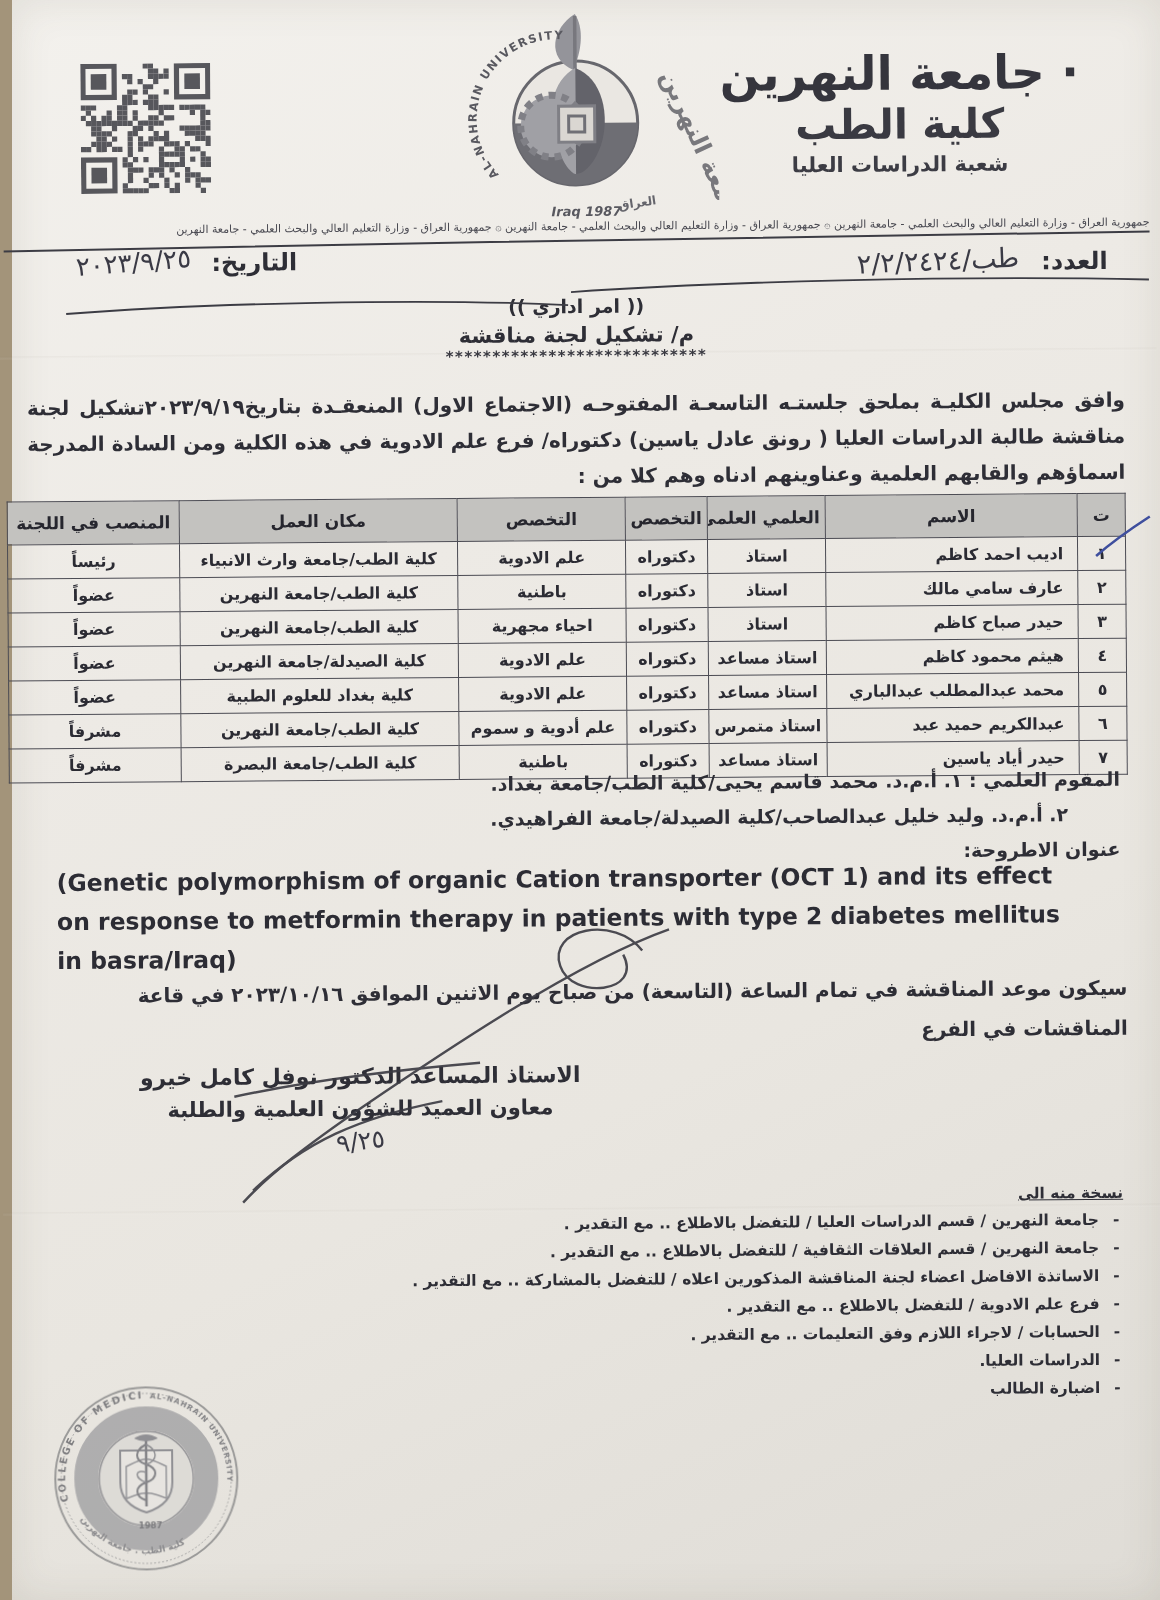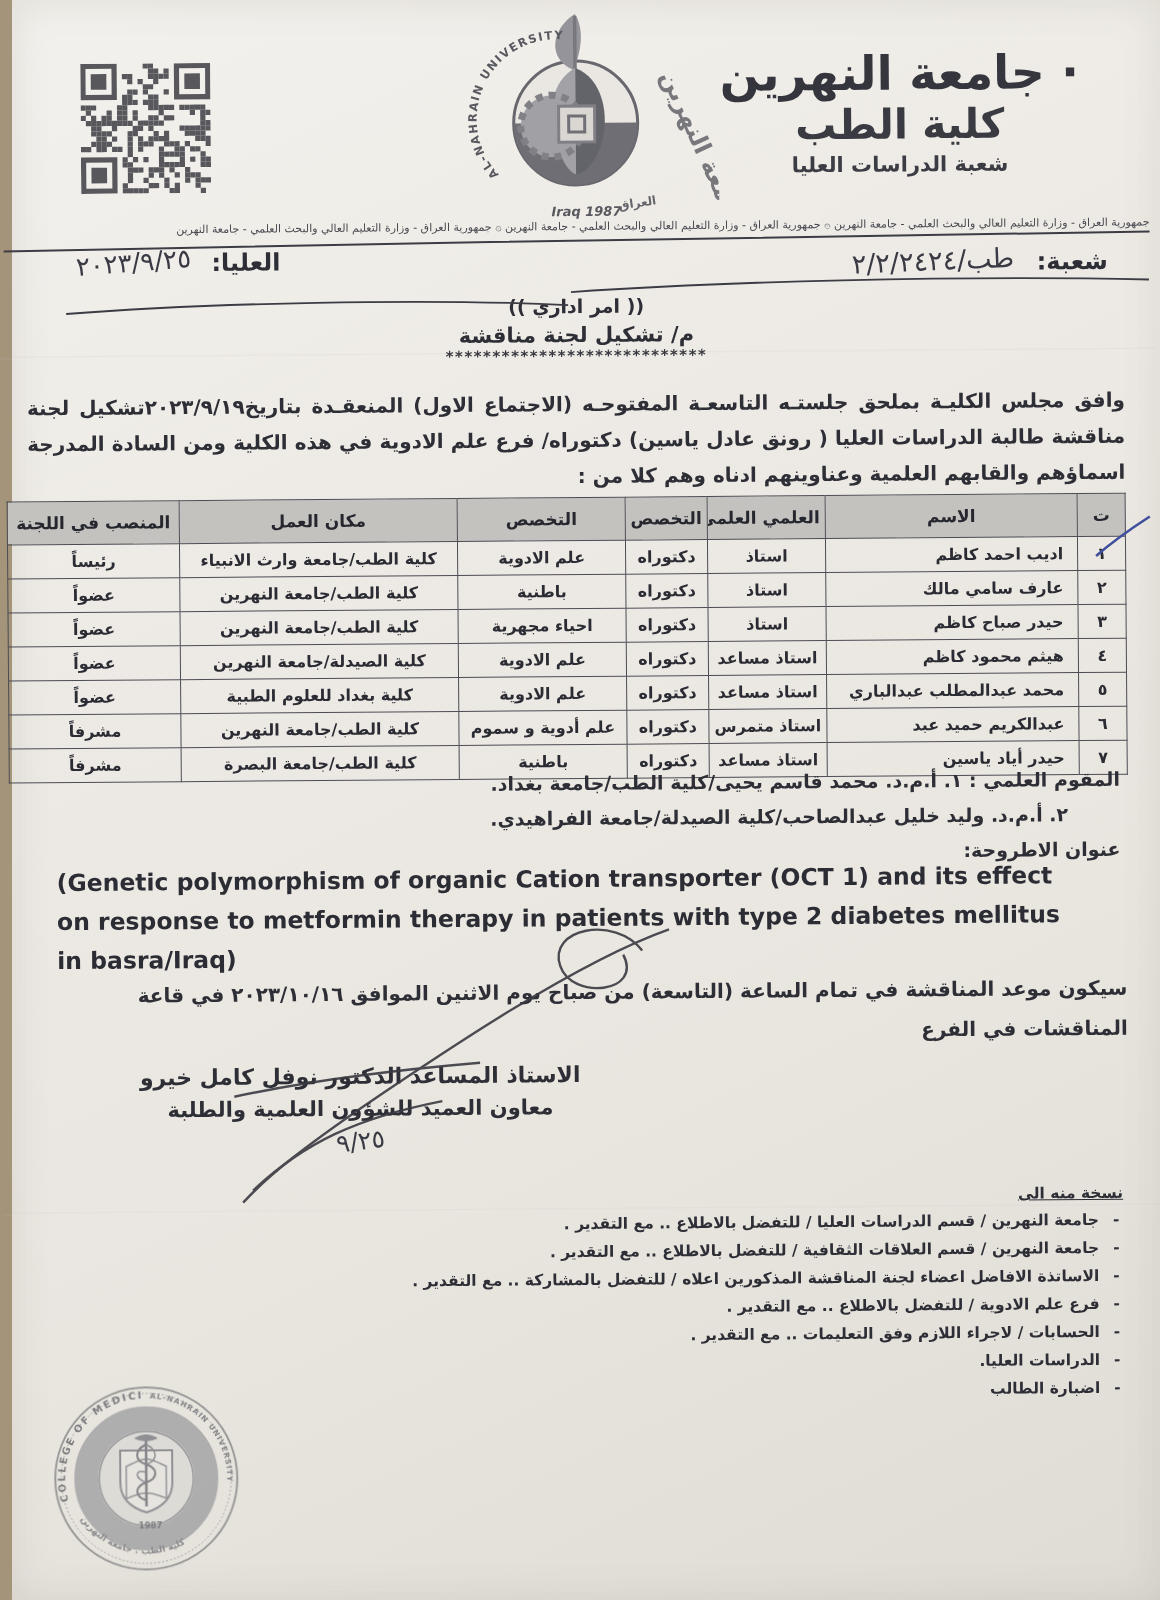--- a/index.html
+++ b/index.html
@@ -305,25 +305,25 @@
     <div class="hdr-ar-uni"><span>·</span> <span>جامعة النهرين</span></div>
     <div class="hdr-ar-col">كلية الطب</div>
     <div class="hdr-ar-div" style="margin-top:4px;">شعبة الدراسات العليا</div>
   </div>
 
   <div class="abs strip" style="left:14px;top:220px;width:1140px;">
     <span>جمهورية العراق - وزارة التعليم العالي والبحث العلمي - جامعة النهرين  ۞  جمهورية العراق - وزارة التعليم العالي والبحث العلمي - جامعة النهرين  ۞  جمهورية العراق - وزارة التعليم العالي والبحث العلمي - جامعة النهرين</span>
   </div>
 
   <div class="abs ar meta-label" style="right:48px;top:248px;">
-    <span>شعبة:</span>
+    <span>العدد:</span>
     <span class="hand" style="display:inline-block;font-size:27px;transform:rotate(-2deg);margin-right:14px;">طب/٢/٢/٢٤٢٤</span>
   </div>
   <div class="abs ar meta-label" style="left:80px;top:244px;">
-    <span>العليا:</span>
+    <span>التاريخ:</span>
     <span class="hand" style="display:inline-block;font-size:26px;transform:rotate(-4deg);margin-right:12px;">٢٠٢٣/٩/٢٥</span>
   </div>
 
   <div class="abs ar" style="left:330px;top:295px;width:500px;text-align:center;">
     <div class="title1">(( امر اداري ))</div>
     <div class="title2" style="margin-top:6px;">م/ تشكيل لجنة مناقشة</div>
     <div class="stars">****************************</div>
   </div>
 
   <div class="abs ar para" style="right:32px;top:386px;width:1098px;">وافق مجلس الكليـة بملحق جلستـه التاسعـة المفتوحـه (الاجتماع الاول) المنعقـدة بتاريخ٢٠٢٣/٩/١٩تشكيل لجنة مناقشة طالبة الدراسات العليا ( رونق عادل ياسين) دكتوراه/ فرع علم الادوية في هذه الكلية ومن السادة المدرجة اسماؤهم والقابهم العلمية وعناوينهم ادناه وهم كلا من :</div>

